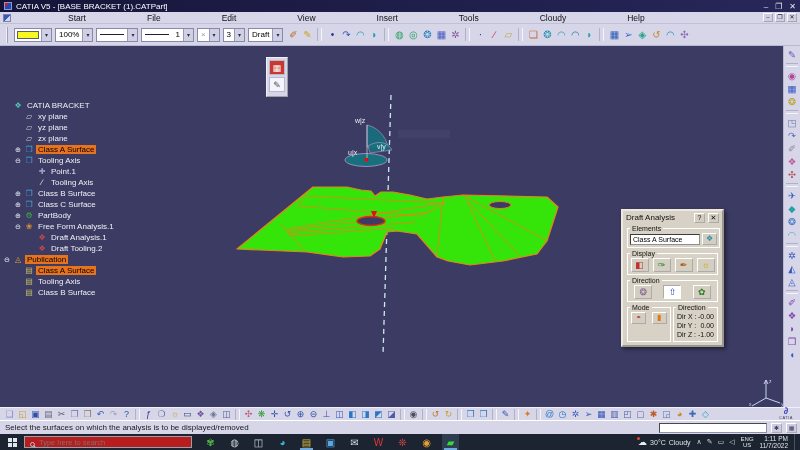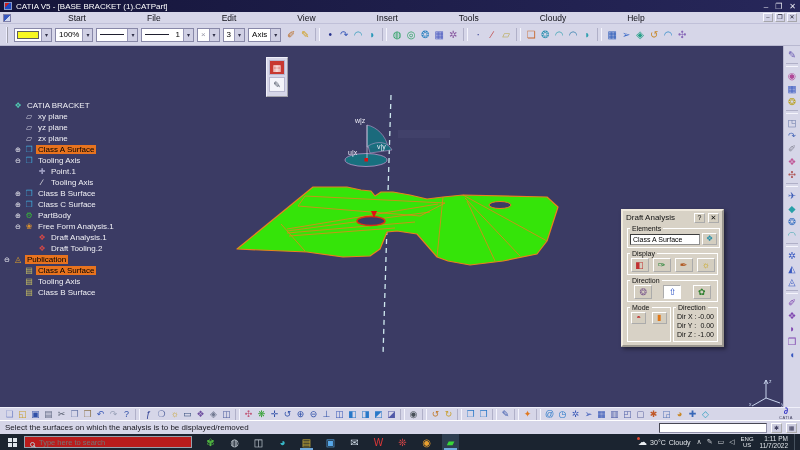--- a/index.html
+++ b/index.html
@@ -178,21 +178,21 @@
       </span>
     <span class="combo">
         <span class="val dis">×</span>
         <span class="arr dis">▾</span>
       </span>
     <span class="combo">
         <span class="val">3</span>
         <span class="arr">▾</span>
       </span>
     <span class="combo">
-        <span class="val">Axis</span>
+        <span class="val">Draft</span>
         <span class="arr">▾</span>
       </span>
     <span class="iconrow">
 
     <span class="ticon" style="color: rgb(184, 106, 32);">✐</span>
         <span class="ticon" style="color: rgb(208, 160, 32);">✎</span>
         <span class="ticon sep"></span>
         <span class="ticon" style="color: rgb(38, 50, 140);">•</span>
         <span class="ticon" style="color: rgb(56, 88, 184);">↷</span>
         <span class="ticon" style="color: rgb(40, 152, 184);">◠</span>

